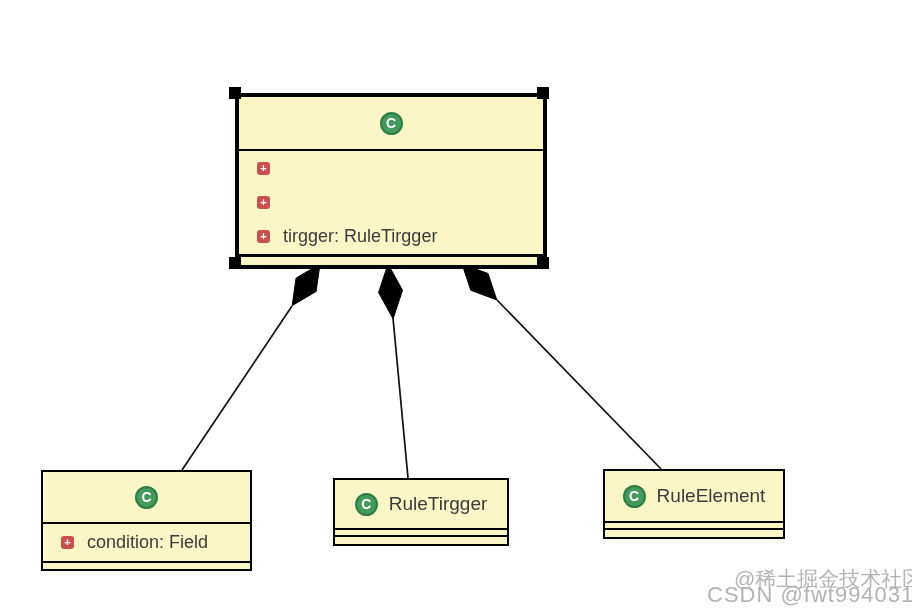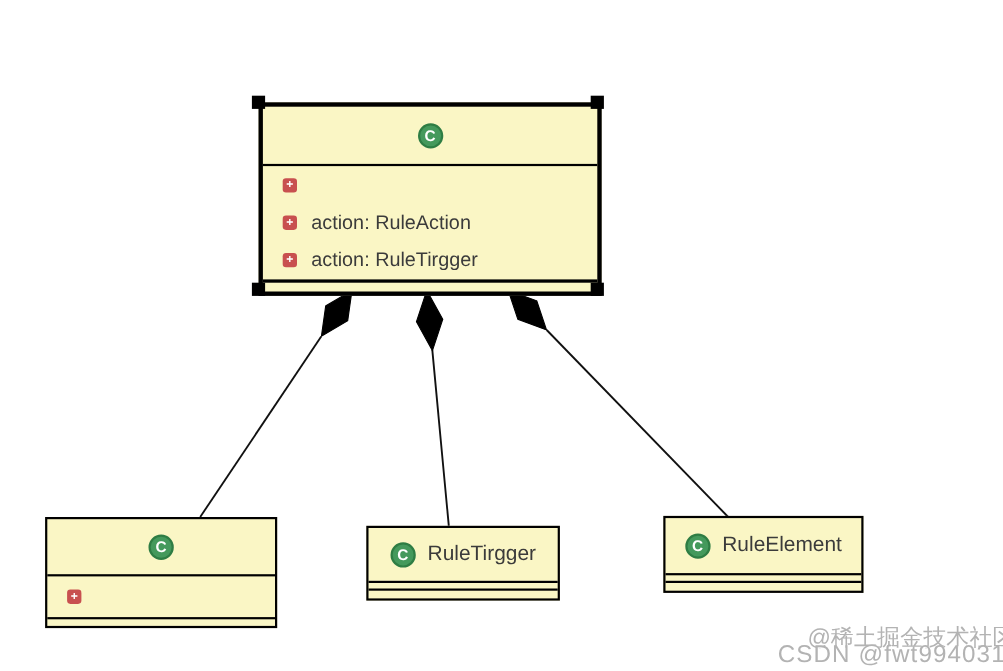--- a/index.html
+++ b/index.html
@@ -97,41 +97,41 @@
     <div class="sel-body">
       <div class="uml-title sel-title">
         <span class="class-badge">C</span>
       </div>
       <div class="sel-fields">
         <div class="field-row">
           <span class="field-badge">+</span>
         </div>
         <div class="field-row">
           <span class="field-badge">+</span>
-          <span>action: RuleAction</span>
         </div>
         <div class="field-row">
           <span class="field-badge">+</span>
-          <span>action: RuleTirgger</span>
+          <span>tirgger: RuleTirgger</span>
         </div>
       </div>
     </div>
   </div>
 
   <div class="handle" style="left:229px; top:87px;"></div>
   <div class="handle" style="left:537px; top:87px;"></div>
   <div class="handle" style="left:229px; top:257px;"></div>
   <div class="handle" style="left:537px; top:257px;"></div>
 
   <div class="uml-class cls-condition">
     <div class="uml-title">
       <span class="class-badge">C</span>
     </div>
     <div class="field-row">
       <span class="field-badge">+</span>
+      <span>condition: Field</span>
     </div>
     <div class="empty-compartment"></div>
   </div>
 
   <div class="uml-class cls-action">
     <div class="uml-title">
       <span class="class-badge">C</span>
       <span>RuleTirgger</span>
     </div>
     <div class="empty-compartment first" style="border-top:none;"></div>

